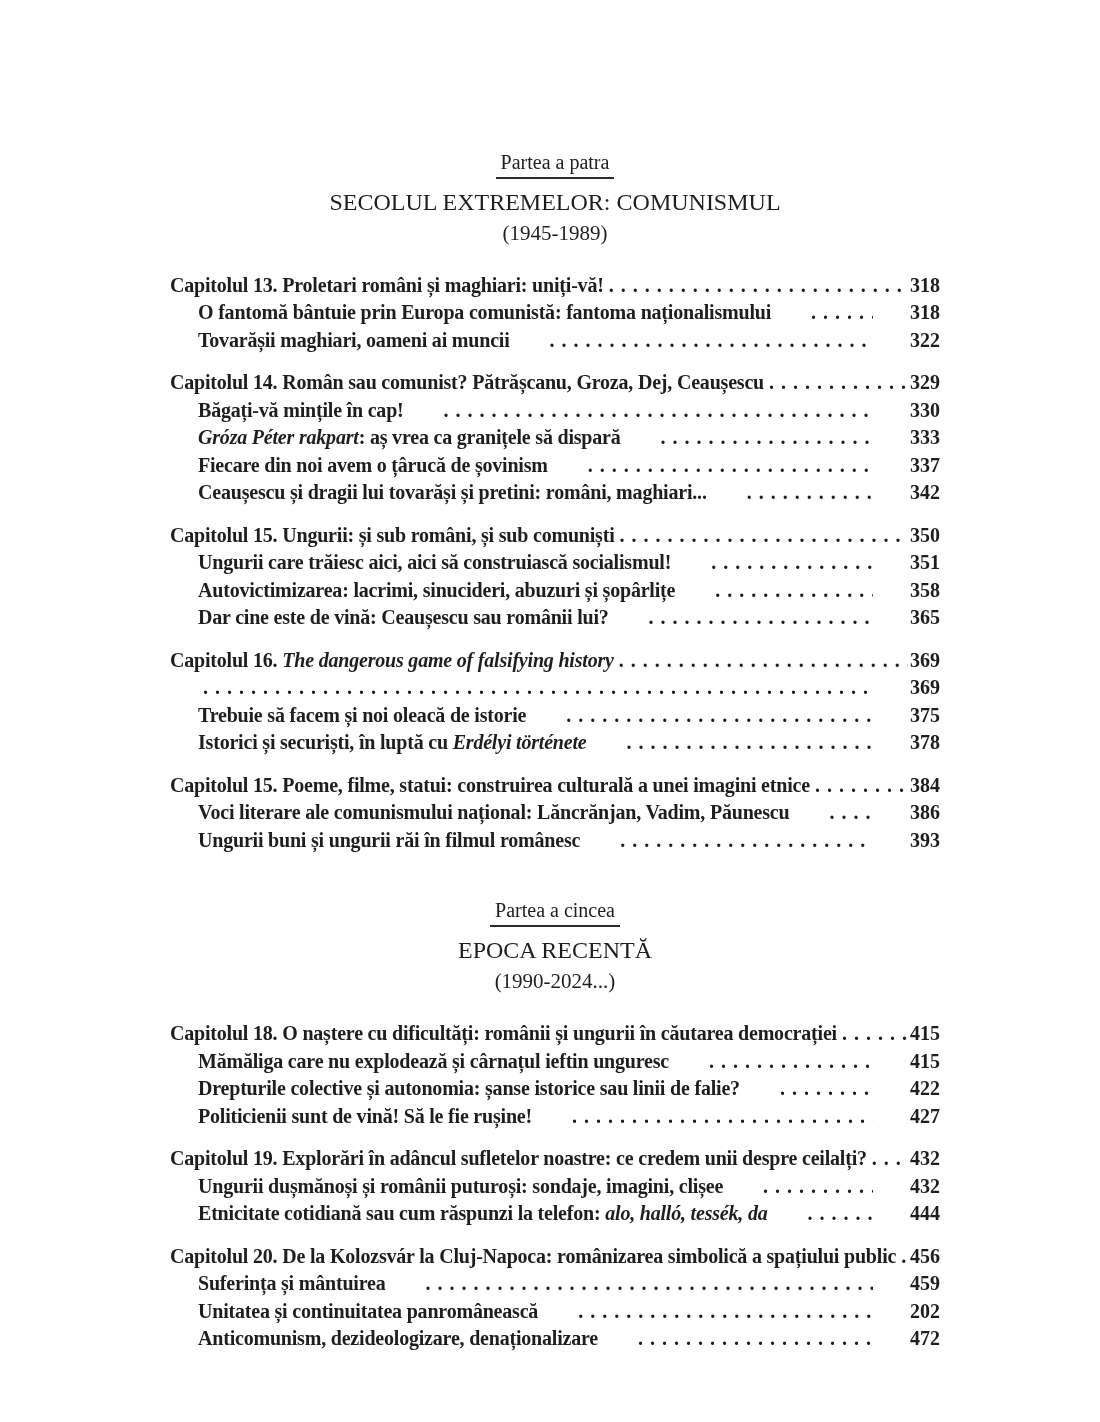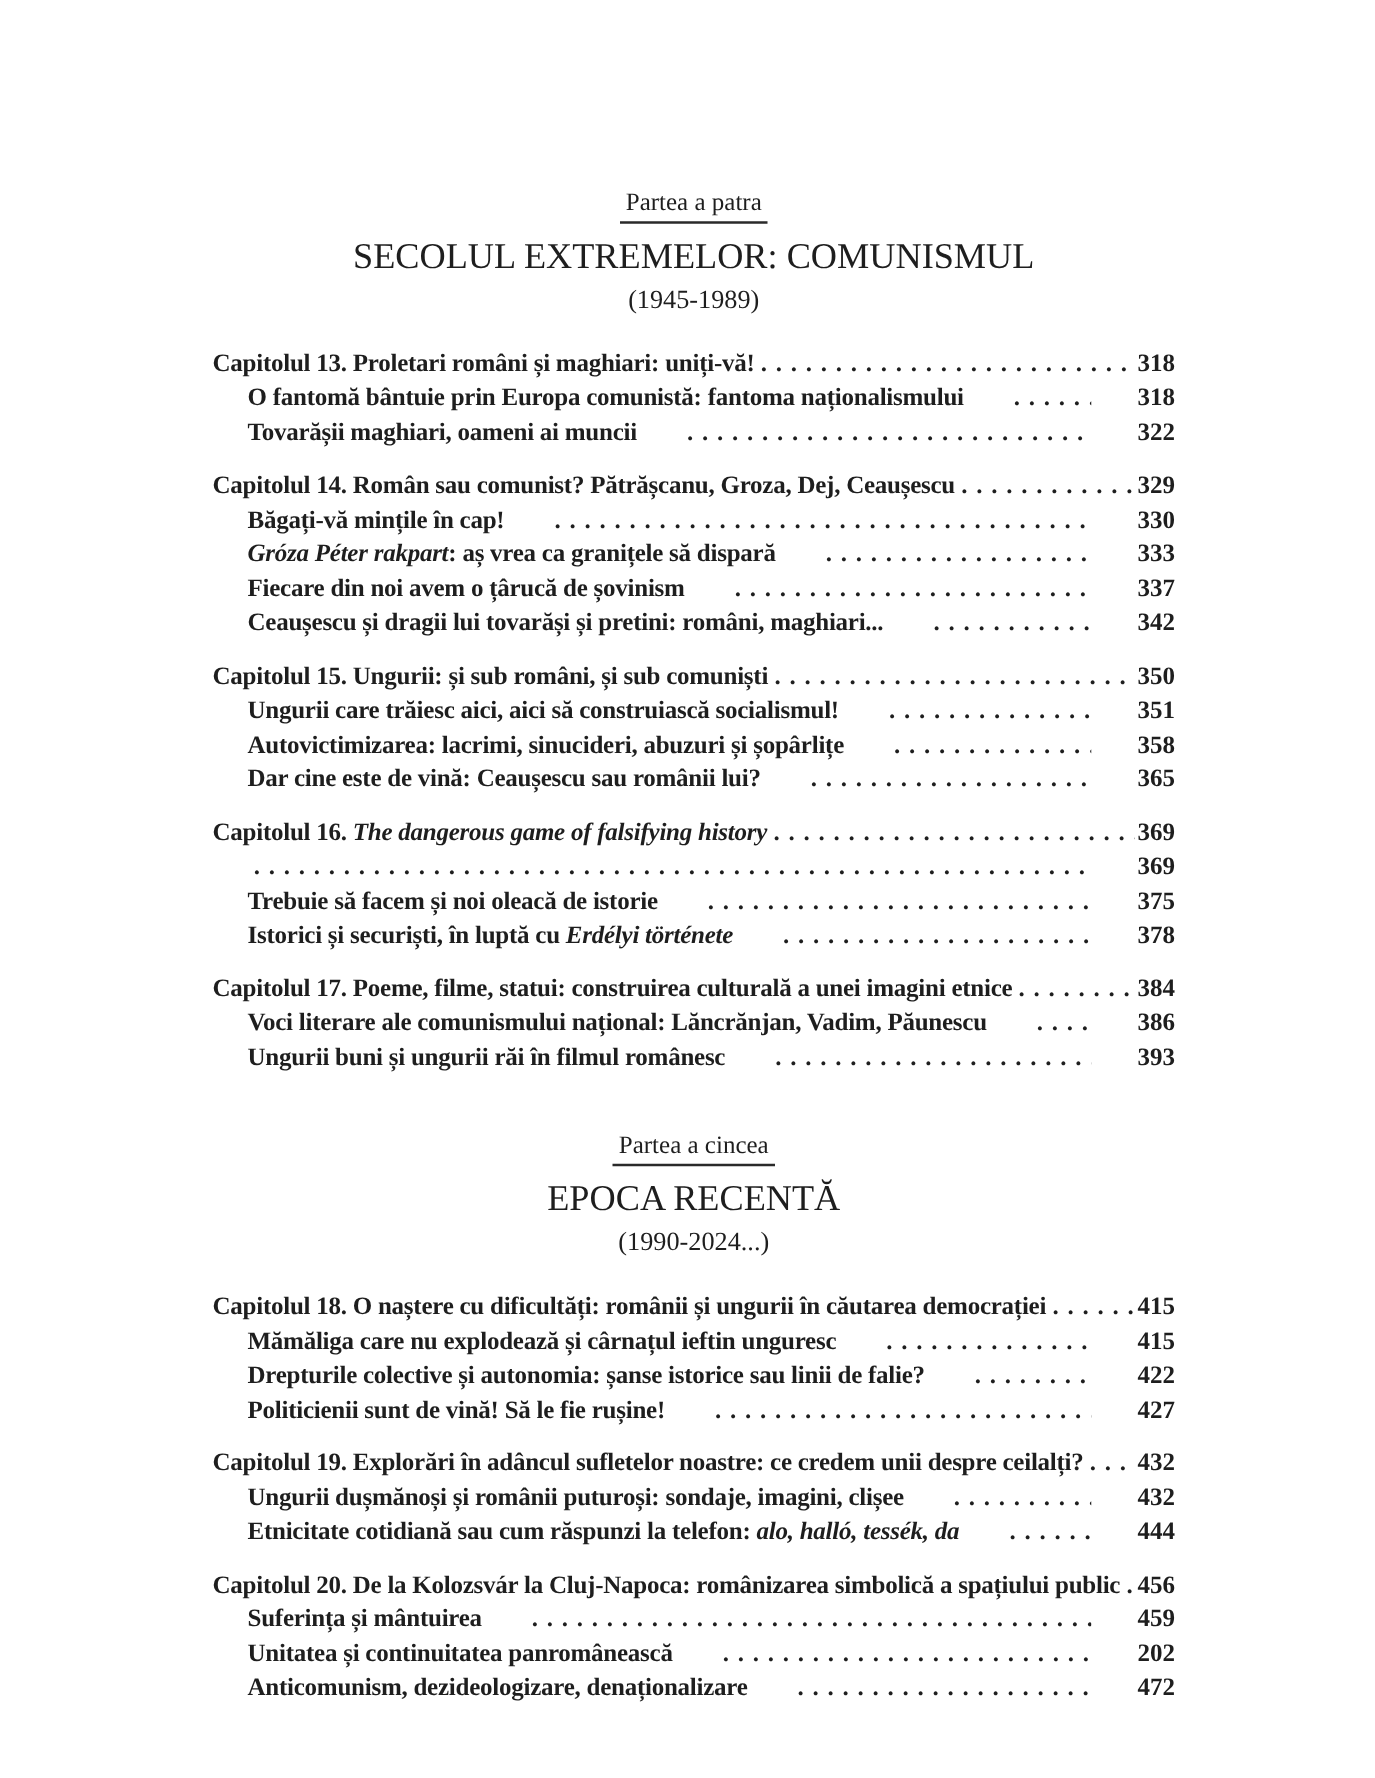--- a/index.html
+++ b/index.html
@@ -30,21 +30,21 @@
   .part-label-row {
     line-height: 1.2;
   }
   .part-label {
     display: inline-block;
     font-size: 20px;
     padding: 0 5px 3px 5px;
     border-bottom: 2px solid #2a2a2a;
   }
   .part-title {
-    font-size: 29px;
+    font-size: 24px;
     line-height: 1.2;
     margin-top: 9px;
   }
   .part-years {
     font-size: 21px;
     line-height: 1.2;
     margin-top: 4px;
     text-align: center;
   }
   .chapters {
@@ -181,21 +181,21 @@
               <span class="pagenum">375</span>
             </div>
             <div class="entry sub">
               <span class="entry-title"><span class="seg">Istorici și securiști, în luptă cu </span><i class="seg">Erdélyi története</i></span>
               <span class="dots"></span>
               <span class="pagenum">378</span>
             </div>
           </div>
           <div class="chapter-block">
             <div class="entry chapter">
-              <span class="entry-title"><span class="seg">Capitolul 17. Poeme, filme, statui: construirea culturală a unei imagini etnice</span></span>
+              <span class="entry-title"><span class="seg">Capitolul 15. Poeme, filme, statui: construirea culturală a unei imagini etnice</span></span>
               <span class="dots"></span>
               <span class="pagenum">384</span>
             </div>
             <div class="entry sub">
               <span class="entry-title"><span class="seg">Voci literare ale comunismului național: Lăncrănjan, Vadim, Păunescu</span></span>
               <span class="dots"></span>
               <span class="pagenum">386</span>
             </div>
             <div class="entry sub">
               <span class="entry-title"><span class="seg">Ungurii buni și ungurii răi în filmul românesc</span></span>

